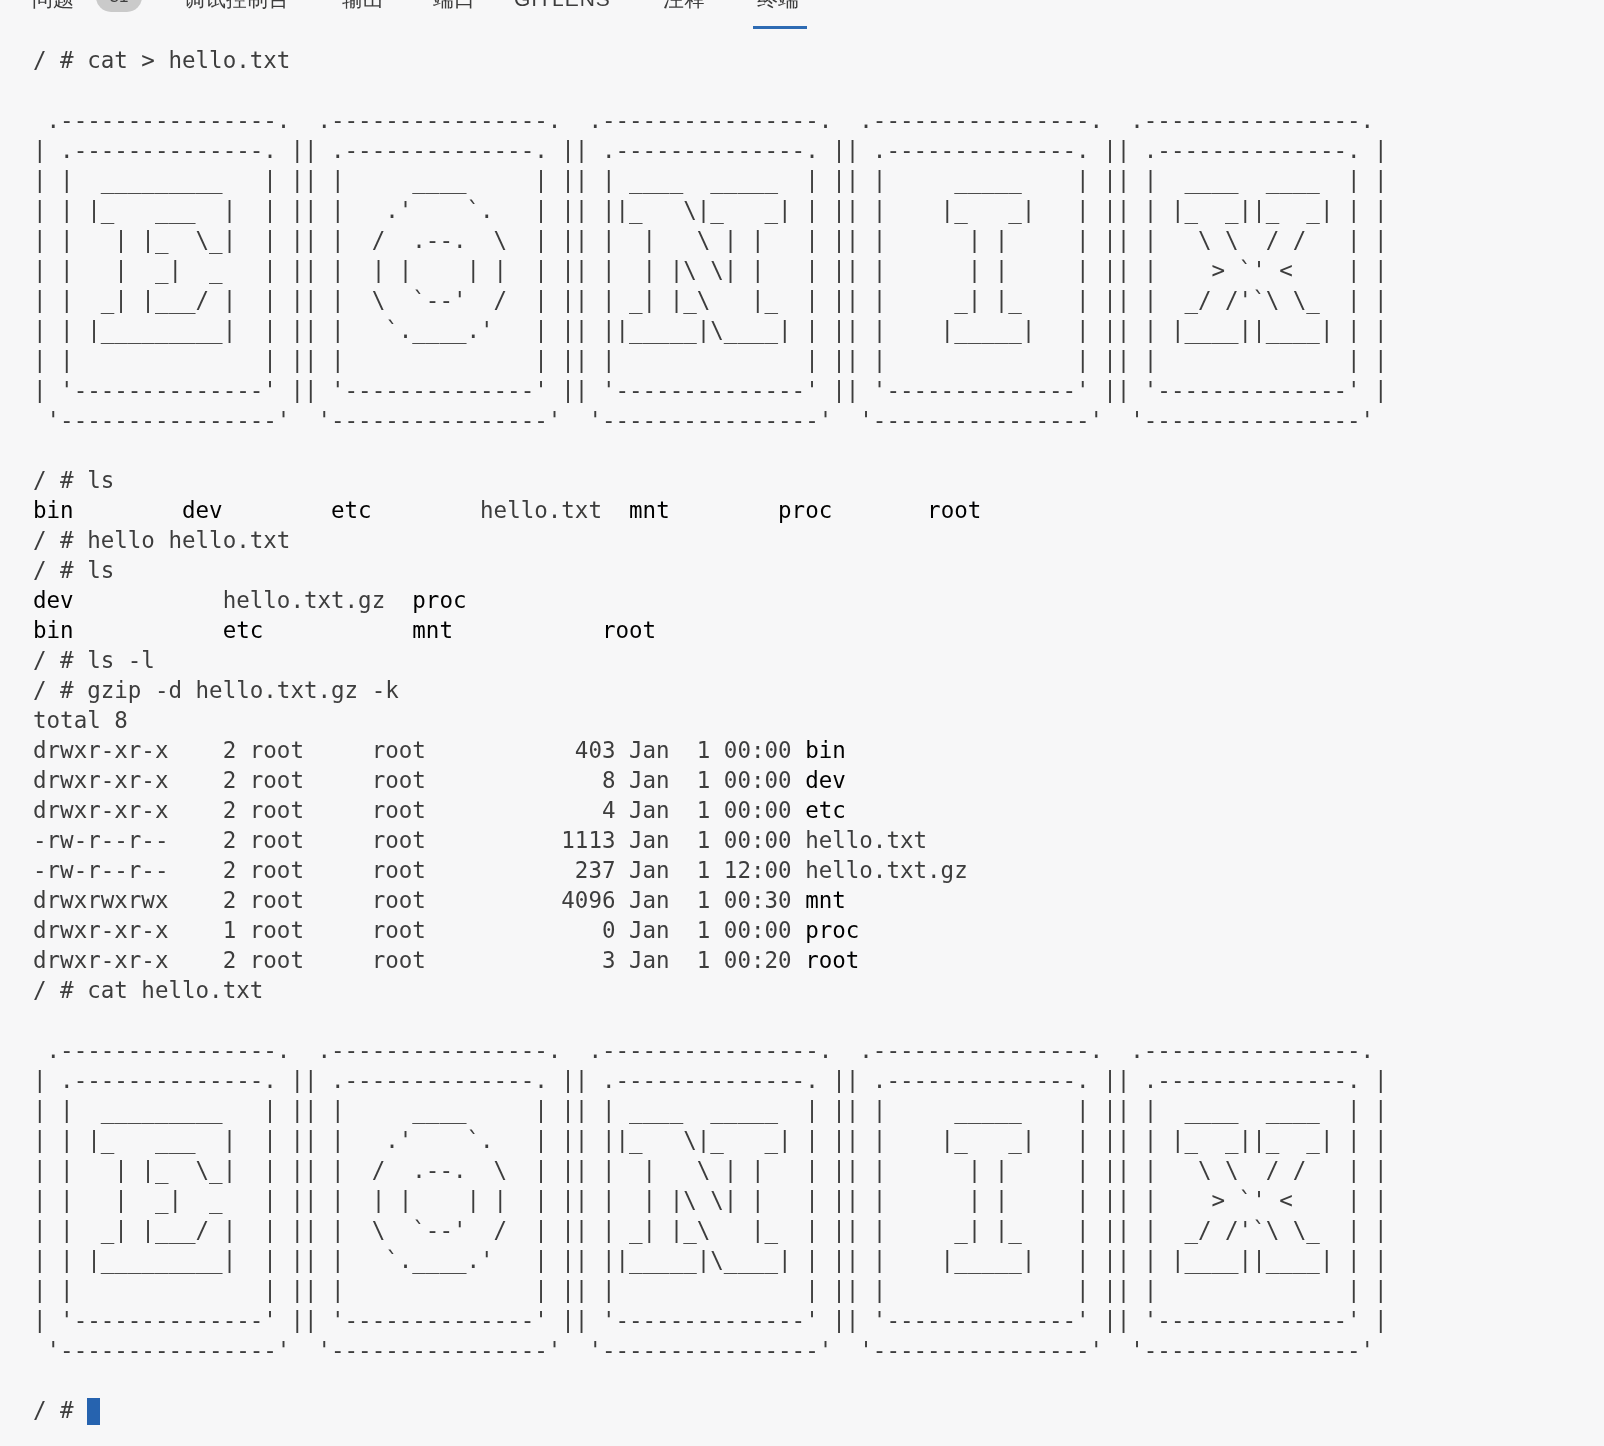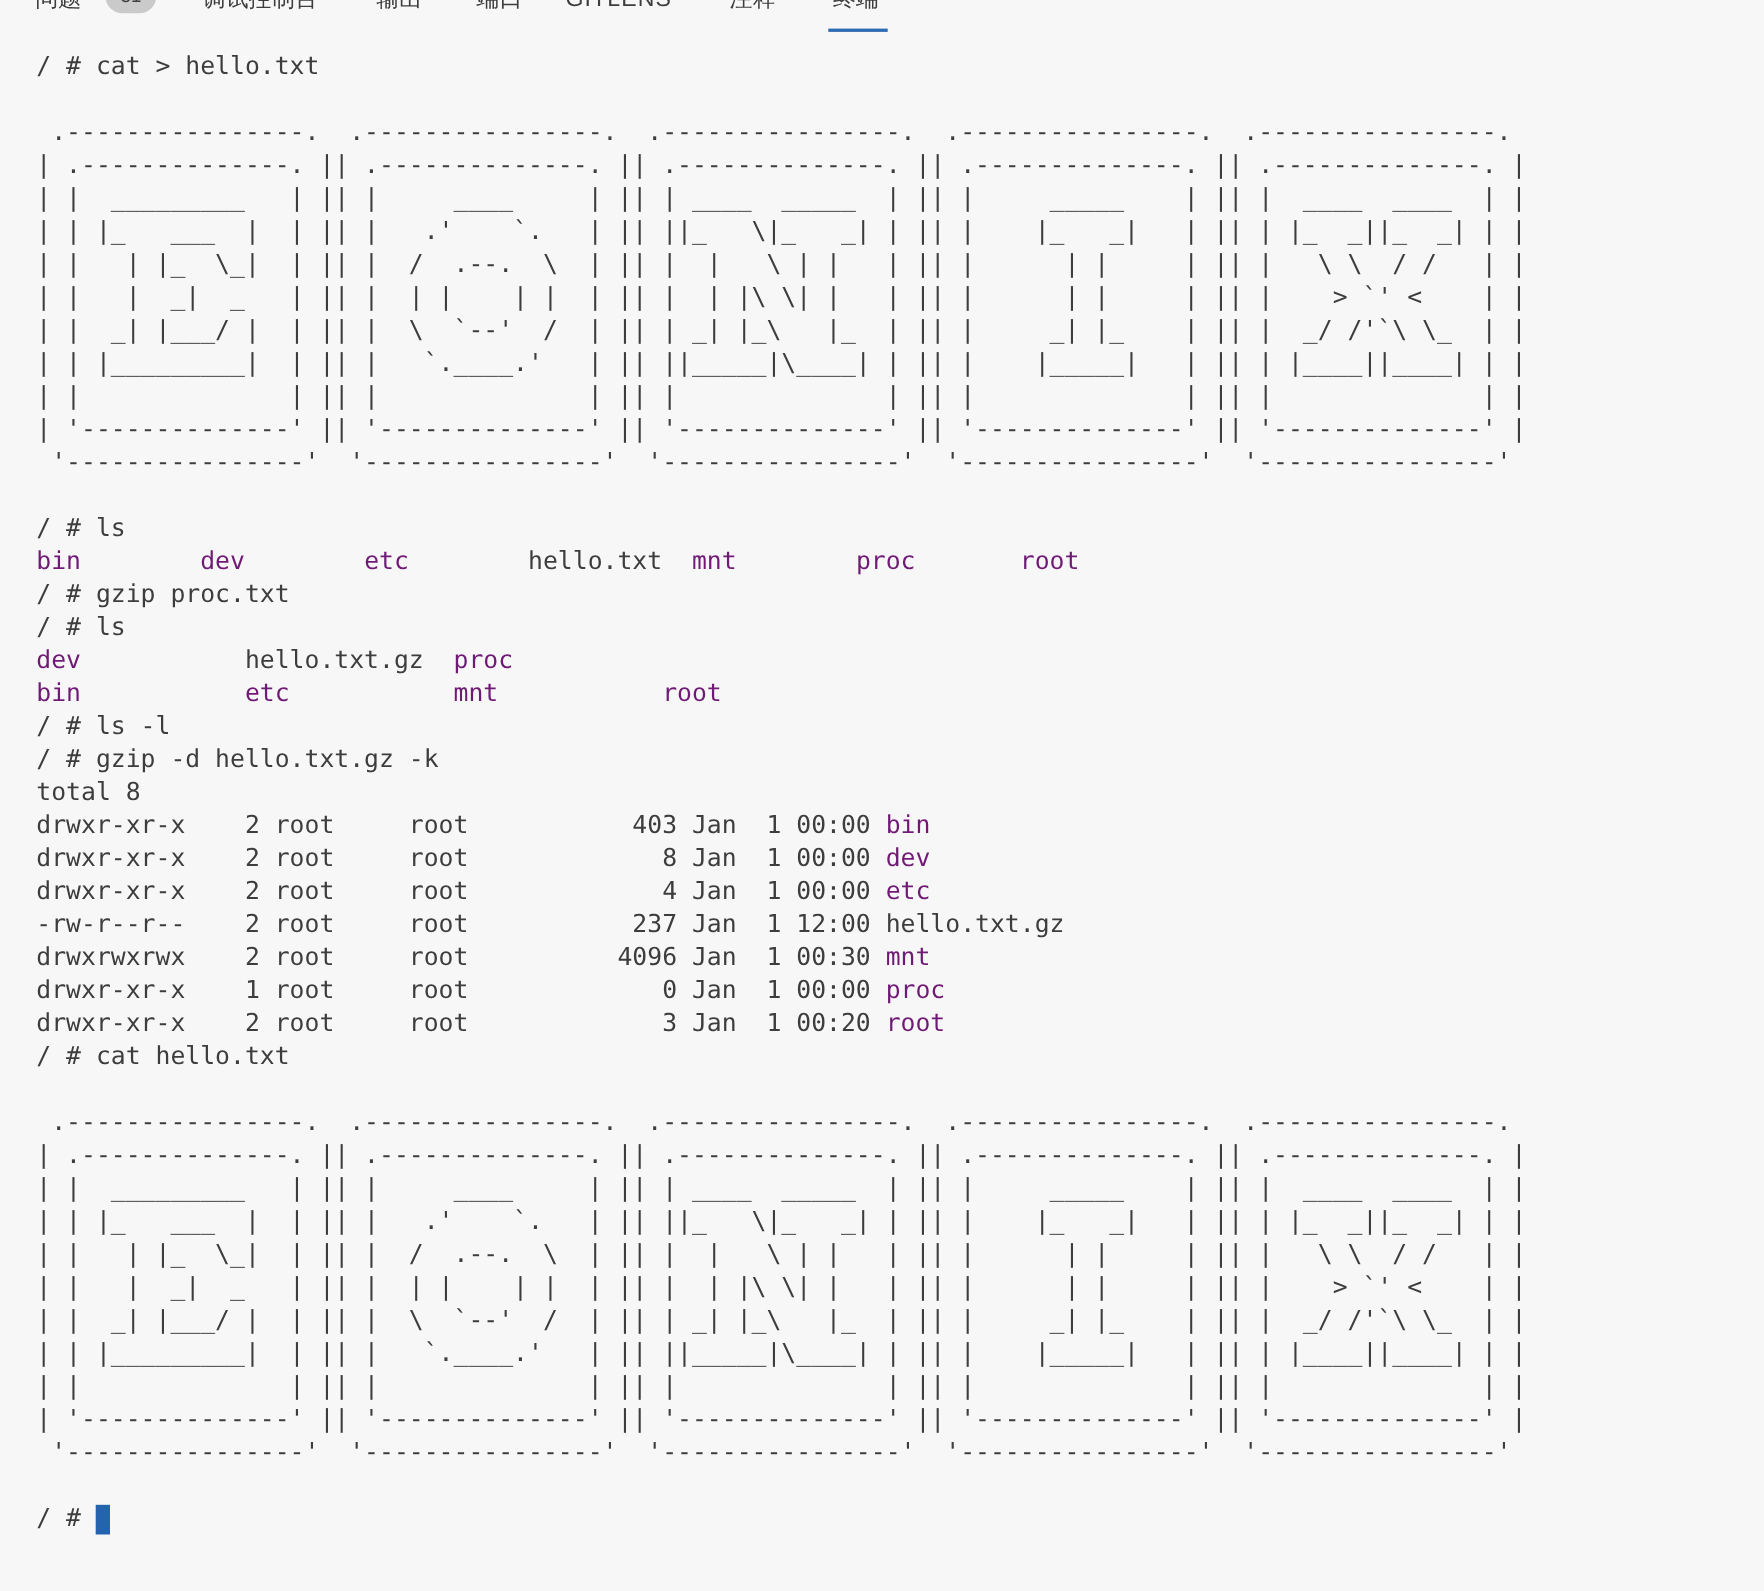--- a/index.html
+++ b/index.html
@@ -64,21 +64,21 @@
     font-family: "DejaVu Sans Mono", "Liberation Mono", monospace;
     font-size: 22.5px;
     line-height: 30px;
     color: #3d3d3d;
     cursor: text;
   }
   .term-line {
     height: 30px;
     white-space: pre;
   }
-  .seg-dir { color: #701a75; text-align: right; }
+  .seg-dir { color: #000000; text-align: right; }
   .term-cursor {
     display: inline-block;
     width: 13px;
     height: 27px;
     background: #2663af;
     vertical-align: text-bottom;
     margin-bottom: -2px;
   }
 </style>
 </head>
@@ -106,30 +106,31 @@
     <div class="term-line"><span>| |   | |_  \_|  | || |  /  .--.  \  | || |  |   \ | |   | || |      | |     | || |   \ \  / /   | |</span></div>
     <div class="term-line"><span>| |   |  _|  _   | || |  | |    | |  | || |  | |\ \| |   | || |      | |     | || |    &gt; `' &lt;    | |</span></div>
     <div class="term-line"><span>| |  _| |___/ |  | || |  \  `--'  /  | || | _| |_\   |_  | || |     _| |_    | || |  _/ /'`\ \_  | |</span></div>
     <div class="term-line"><span>| | |_________|  | || |   `.____.'   | || ||_____|\____| | || |    |_____|   | || | |____||____| | |</span></div>
     <div class="term-line"><span>| |              | || |              | || |              | || |              | || |              | |</span></div>
     <div class="term-line"><span>| '--------------' || '--------------' || '--------------' || '--------------' || '--------------' |</span></div>
     <div class="term-line"><span> '----------------'  '----------------'  '----------------'  '----------------'  '----------------' </span></div>
     <div class="term-line"></div>
     <div class="term-line"><span>/ # ls</span></div>
     <div class="term-line"><span class="seg-dir">bin</span><span>        </span><span class="seg-dir">dev</span><span>        </span><span class="seg-dir">etc</span><span>        hello.txt  </span><span class="seg-dir">mnt</span><span>        </span><span class="seg-dir">proc</span><span>       </span><span class="seg-dir">root</span></div>
-    <div class="term-line"><span>/ # gzip proc.txt</span></div>
+    <div class="term-line"><span>/ # hello hello.txt</span></div>
     <div class="term-line"><span>/ # ls</span></div>
     <div class="term-line"><span class="seg-dir">dev</span><span>           hello.txt.gz  </span><span class="seg-dir">proc</span></div>
     <div class="term-line"><span class="seg-dir">bin</span><span>           </span><span class="seg-dir">etc</span><span>           </span><span class="seg-dir">mnt</span><span>           </span><span class="seg-dir">root</span></div>
     <div class="term-line"><span>/ # ls -l</span></div>
     <div class="term-line"><span>/ # gzip -d hello.txt.gz -k</span></div>
     <div class="term-line"><span>total 8</span></div>
     <div class="term-line"><span>drwxr-xr-x    2 root     root           403 Jan  1 00:00 </span><span class="seg-dir">bin</span></div>
     <div class="term-line"><span>drwxr-xr-x    2 root     root             8 Jan  1 00:00 </span><span class="seg-dir">dev</span></div>
     <div class="term-line"><span>drwxr-xr-x    2 root     root             4 Jan  1 00:00 </span><span class="seg-dir">etc</span></div>
+    <div class="term-line"><span>-rw-r--r--    2 root     root          1113 Jan  1 00:00 hello.txt</span></div>
     <div class="term-line"><span>-rw-r--r--    2 root     root           237 Jan  1 12:00 hello.txt.gz</span></div>
     <div class="term-line"><span>drwxrwxrwx    2 root     root          4096 Jan  1 00:30 </span><span class="seg-dir">mnt</span></div>
     <div class="term-line"><span>drwxr-xr-x    1 root     root             0 Jan  1 00:00 </span><span class="seg-dir">proc</span></div>
     <div class="term-line"><span>drwxr-xr-x    2 root     root             3 Jan  1 00:20 </span><span class="seg-dir">root</span></div>
     <div class="term-line"><span>/ # cat hello.txt</span></div>
     <div class="term-line"></div>
     <div class="term-line"><span> .----------------.  .----------------.  .----------------.  .----------------.  .----------------. </span></div>
     <div class="term-line"><span>| .--------------. || .--------------. || .--------------. || .--------------. || .--------------. |</span></div>
     <div class="term-line"><span>| |  _________   | || |     ____     | || | ____  _____  | || |     _____    | || |  ____  ____  | |</span></div>
     <div class="term-line"><span>| | |_   ___  |  | || |   .'    `.   | || ||_   \|_   _| | || |    |_   _|   | || | |_  _||_  _| | |</span></div>

